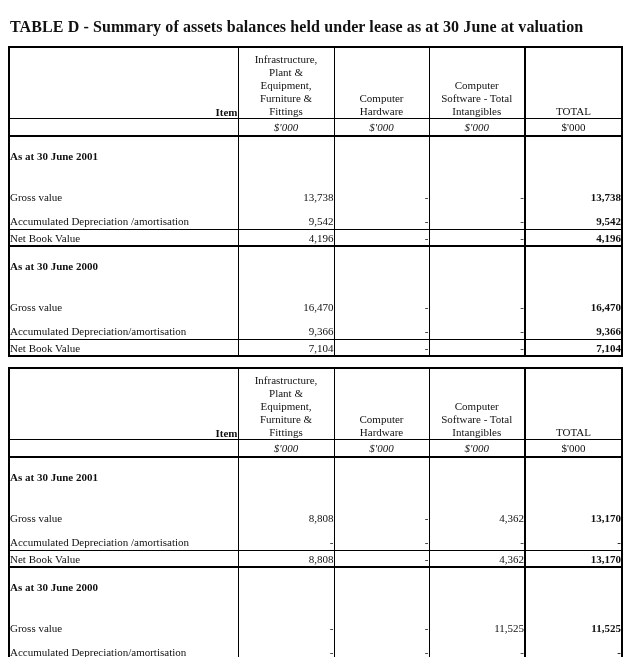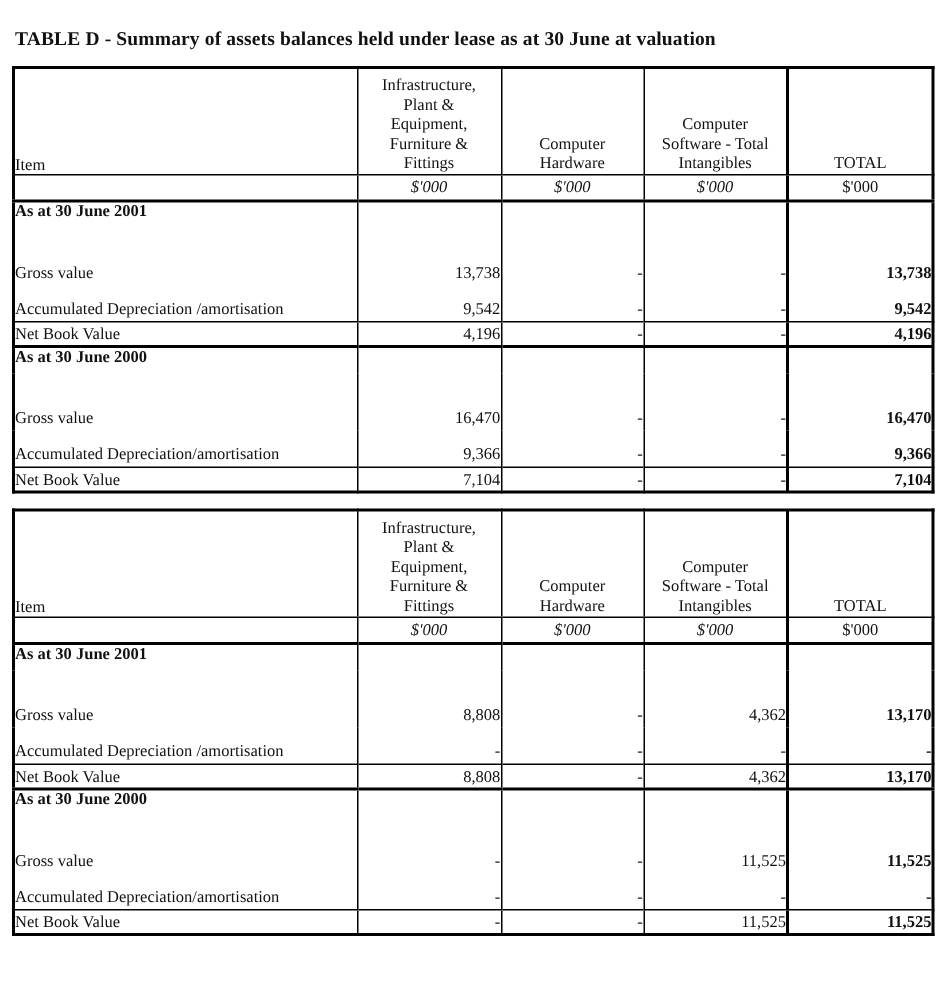--- a/index.html
+++ b/index.html
@@ -11,21 +11,21 @@
     width: 629px;
     height: 657px;
     font-family: "Liberation Serif", "DejaVu Serif", serif;
     color: #111111;
     overflow: hidden;
   }
   .page {
     padding: 14px 8px 0 8px;
   }
   .table-title {
-    font-size: 13px;
+    font-size: 16px;
     font-weight: bold;
     margin: 0 0 0 2px;
     letter-spacing: 0.1px;
   }
   .title-d { margin-top: 4px; }
   .title-e { margin-top: 32px; }
   table.fin-table {
     border-collapse: collapse;
     table-layout: fixed;
     width: 613px;
@@ -46,22 +46,22 @@
     font-weight: normal;
     white-space: pre-line;
     line-height: 13px;
     padding-bottom: 1px;
     border-left: 1.5px solid #000;
     border-bottom: 1.5px solid #000;
   }
   .th-item {
     height: 70px;
     vertical-align: bottom;
-    text-align: left;
-    font-weight: normal;
+    text-align: right;
+    font-weight: bold;
     padding-left: 3px;
     padding-bottom: 1px;
     border-bottom: 1.5px solid #000;
   }
   .unit-row td {
     height: 16px;
     text-align: center;
     font-weight: normal;
     vertical-align: middle;
     border-left: 1.5px solid #000;
@@ -79,21 +79,21 @@
   }
   .cell-value {
     text-align: right;
     padding-right: 7px;
   }
   .cell-value.total-val { font-weight: bold; }
   tr.row-section td {
     height: 17px;
     border-top: 2px solid #000;
     vertical-align: top;
-    padding-top: 0;
+    padding-top: 13px;
   }
   tr.row-section td.cell-label { font-weight: bold; }
   tr.row-tall td {
     height: 36px;
     vertical-align: bottom;
     padding-bottom: 2px;
   }
   tr.row-mid td {
     height: 22px;
     vertical-align: bottom;

